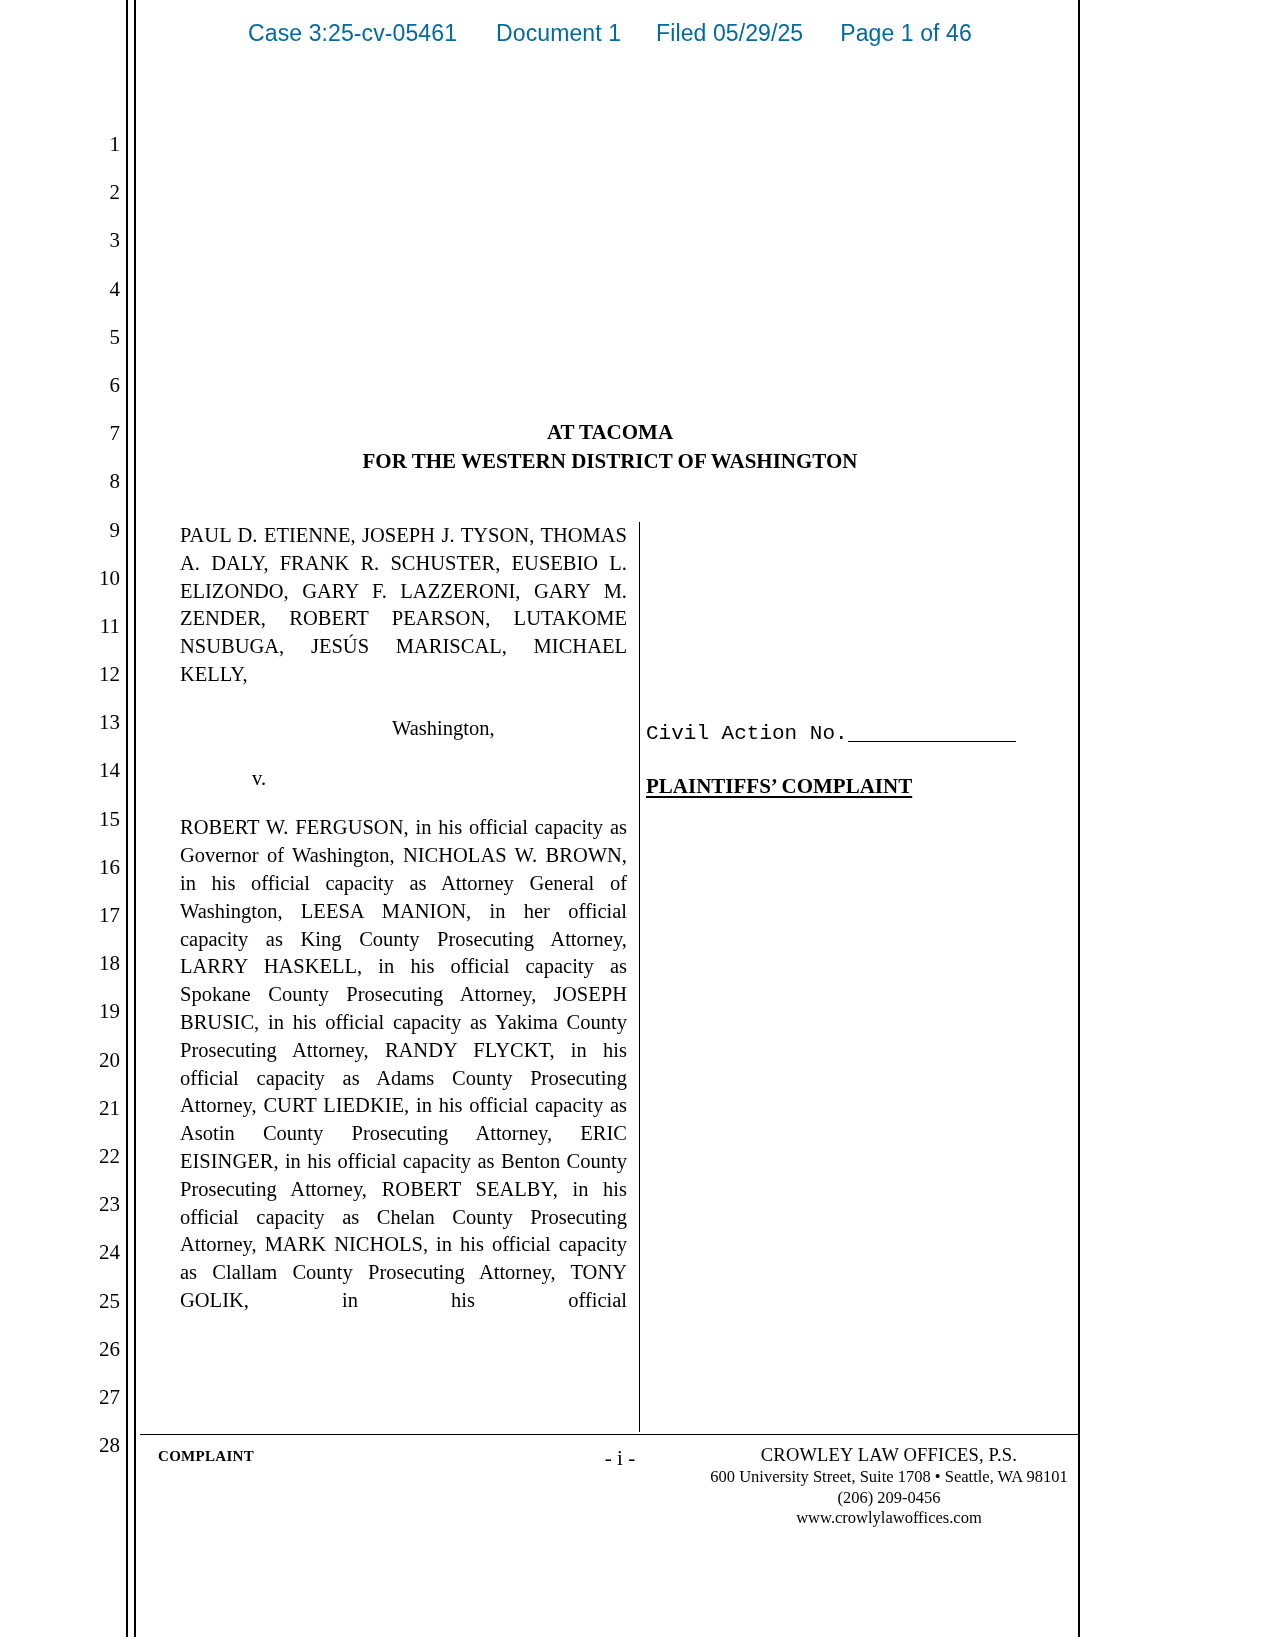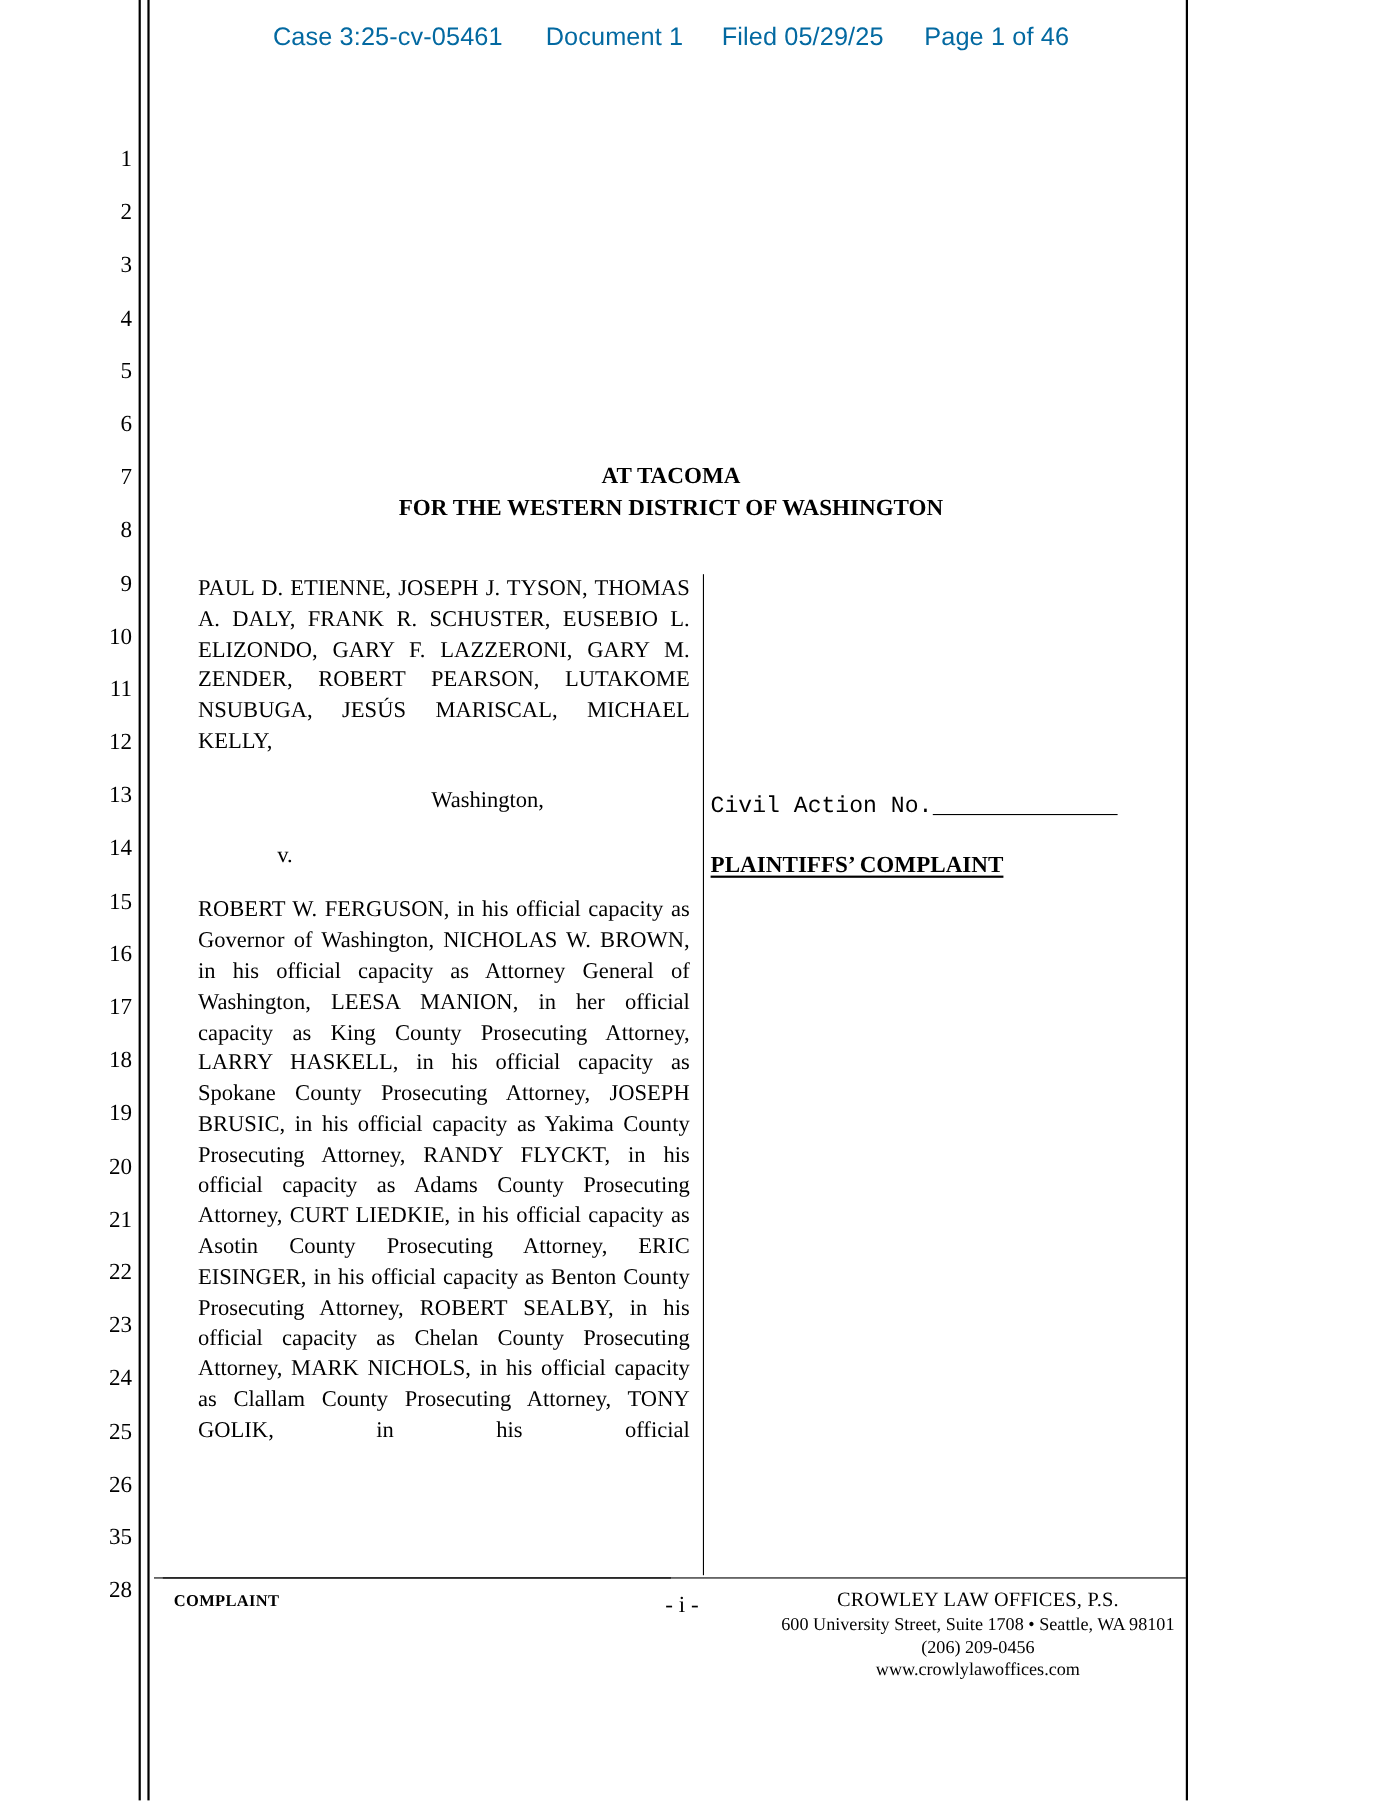--- a/index.html
+++ b/index.html
@@ -252,21 +252,21 @@
     <div>17</div>
     <div>18</div>
     <div>19</div>
     <div>20</div>
     <div>21</div>
     <div>22</div>
     <div>23</div>
     <div>24</div>
     <div>25</div>
     <div>26</div>
-    <div>35</div>
+    <div>27</div>
     <div>28</div>
   </div>
 
   <div class="court-heading">
     <div>AT TACOMA</div>
     <div>FOR THE WESTERN DISTRICT OF WASHINGTON</div>
   </div>
 
   <div class="caption">
 

